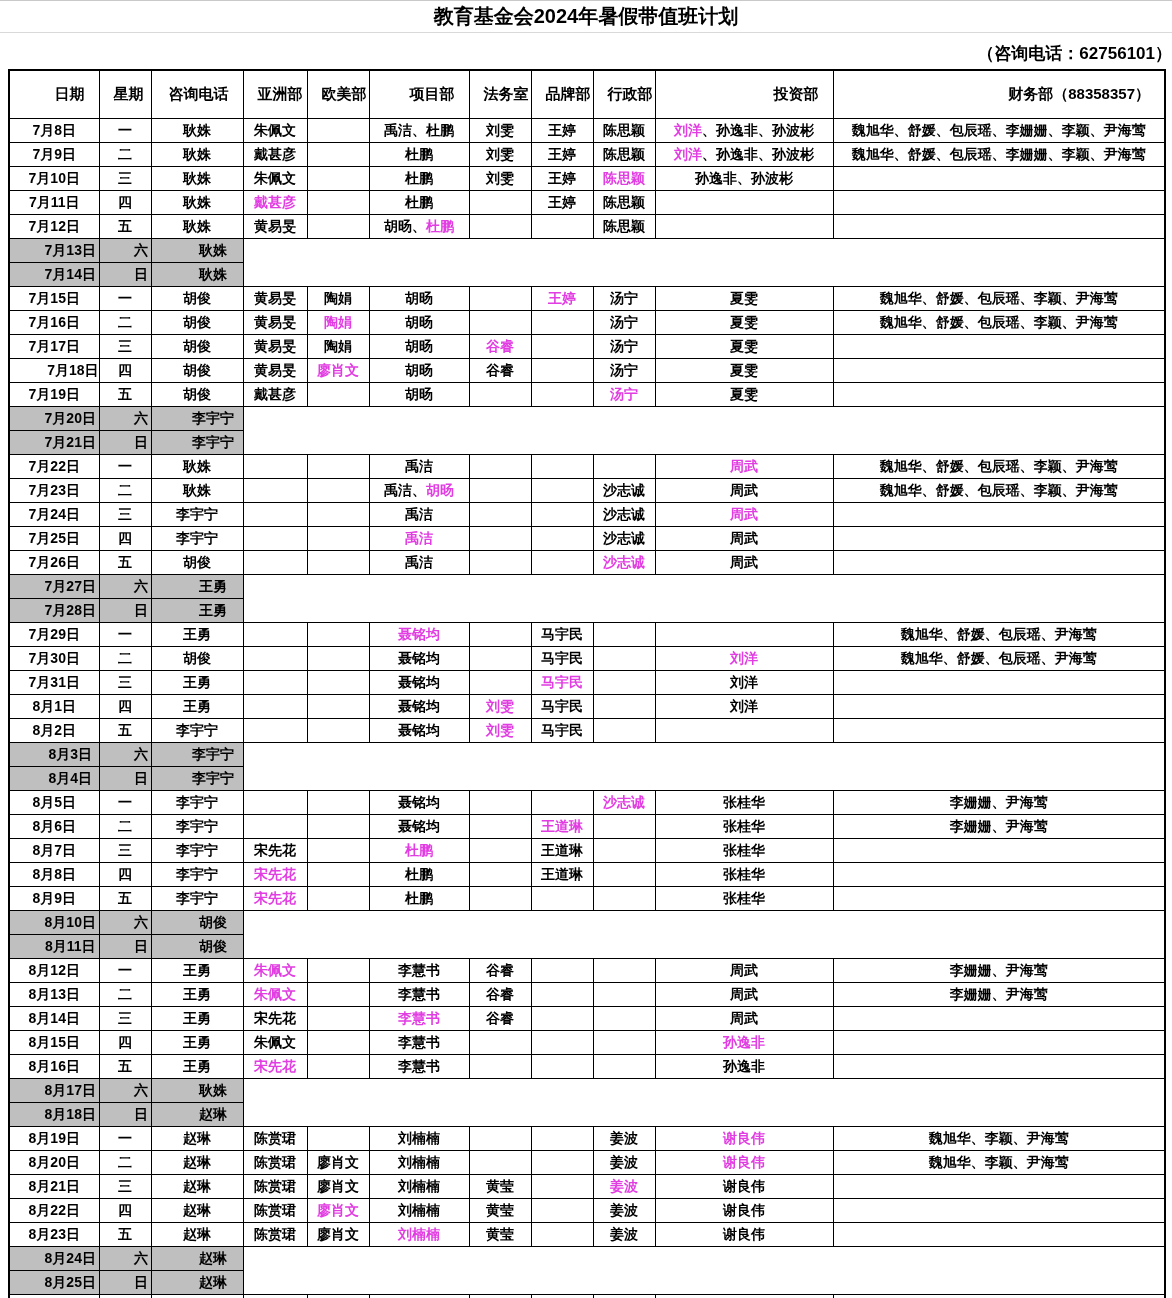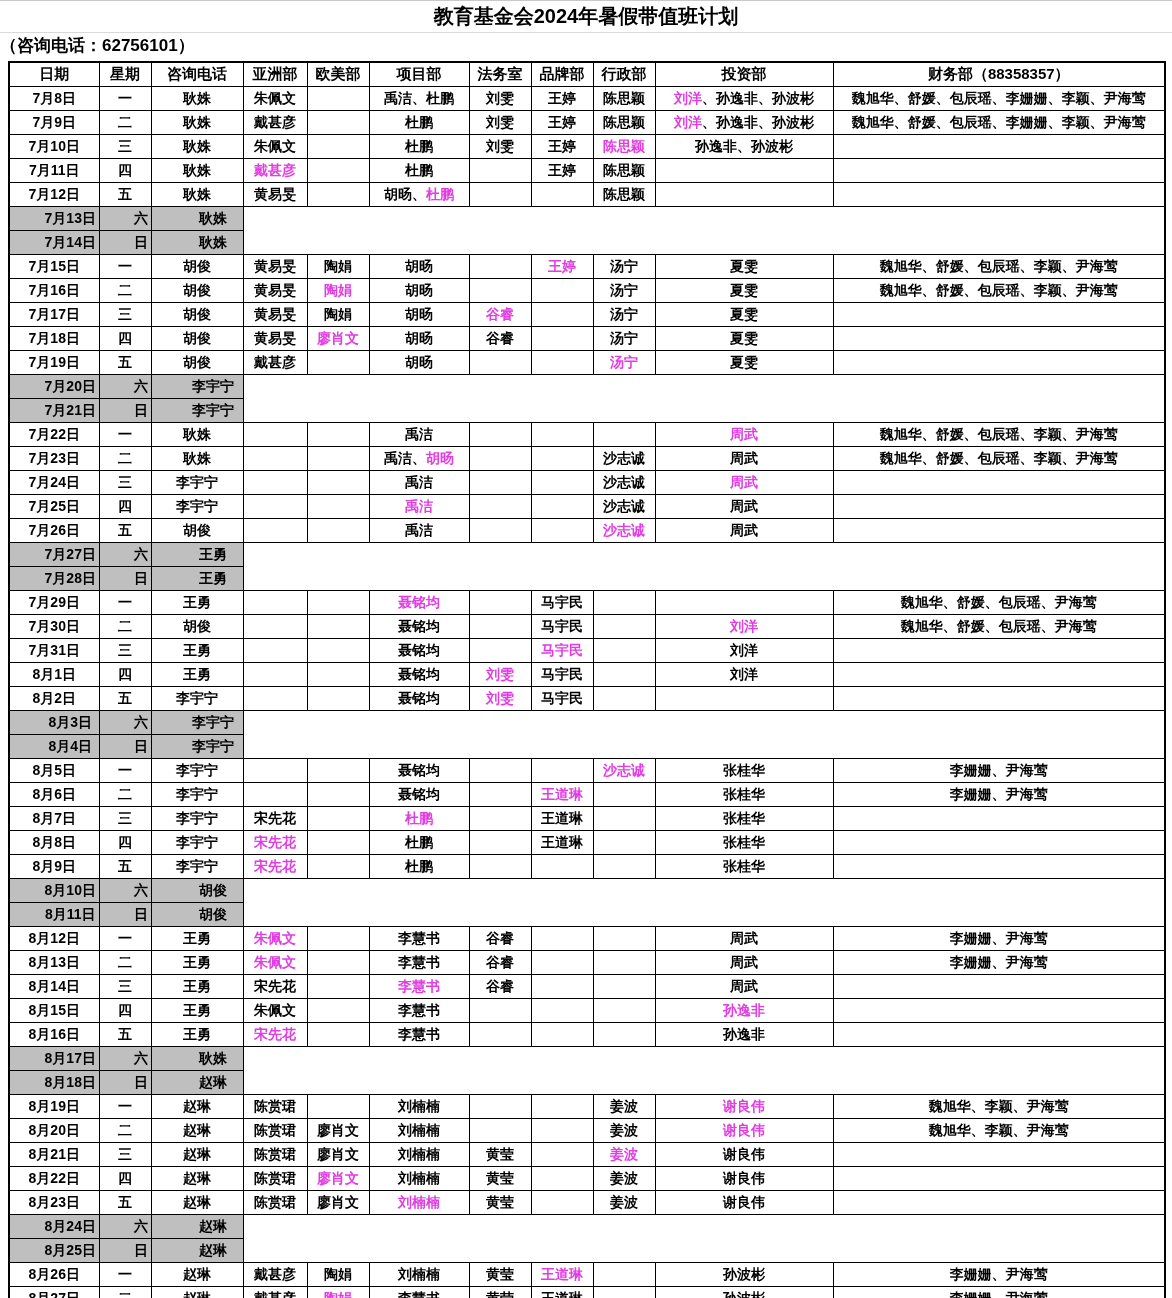--- a/index.html
+++ b/index.html
@@ -14,44 +14,44 @@
     width:1172px;height:1298px;background:#ffffff;
     font-family:"Liberation Sans","DejaVu Sans",sans-serif;
     color:#000;overflow:hidden;
   }
   .page{position:relative;width:1172px;height:1298px;background:#fff;border-top:1px solid #c9c9c9;}
   .title-row{
     height:32px;line-height:30px;text-align:center;
     font-size:20px;font-weight:bold;border-bottom:1px solid #d9d9d9;
   }
   .subtitle-row{
-    height:28px;line-height:26px;text-align:left;
-    font-size:17px;font-weight:bold;
+    height:28px;line-height:26px;text-align:right;
+    font-size:17px;font-weight:bold;margin-top:8px;
   }
   table.duty{
     border-collapse:collapse;table-layout:fixed;
     margin-left:8px;width:1156px;
     border:2px solid var(--grid);
   }
   table.duty th{
     border:1px solid var(--grid);
     border-top:2px solid var(--grid);
     height:24px;font-size:15px;font-weight:bold;
-    padding:0;text-align:center;white-space:nowrap;overflow:hidden;
+    padding:14px;text-align:right;white-space:nowrap;overflow:hidden;
   }
   table.duty td{
     border:1px solid var(--grid);
     height:23.72px;line-height:23px;
     font-size:14px;font-weight:bold;
     padding:0;text-align:center;white-space:nowrap;overflow:hidden;
   }
   tr.weekend td.gray-cell{background:var(--weekend);padding-left:32px;}
   td.wk-block{background:#fff;}
   .hl{color:var(--hl);}
-  tr.marker-row td:first-child{position:relative;}
+  tr.marker-row td:first-child{position:relative;text-align:right;}
   tr.marker-row td:first-child::before{
     content:"";position:absolute;left:-8px;top:-1px;bottom:-1px;width:5px;
     background:var(--marker);
   }
 </style>
 </head>
 <body>
 
 <div class="page">
   <div class="title-row">教育基金会2024年暑假带值班计划</div>

